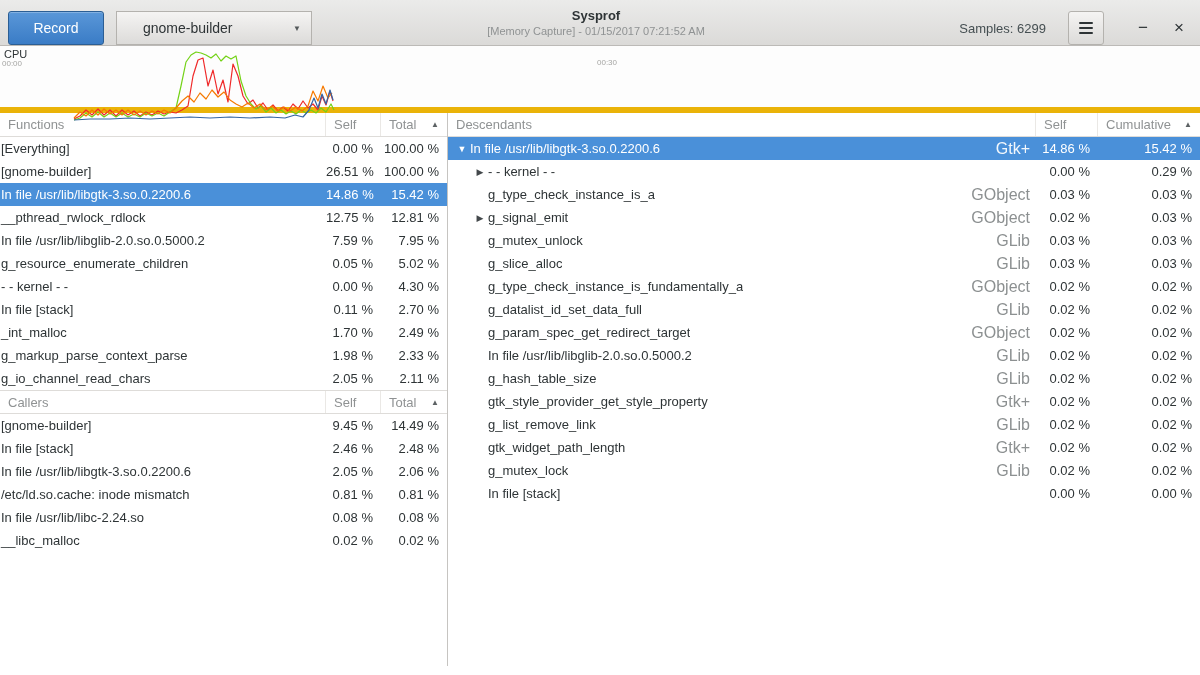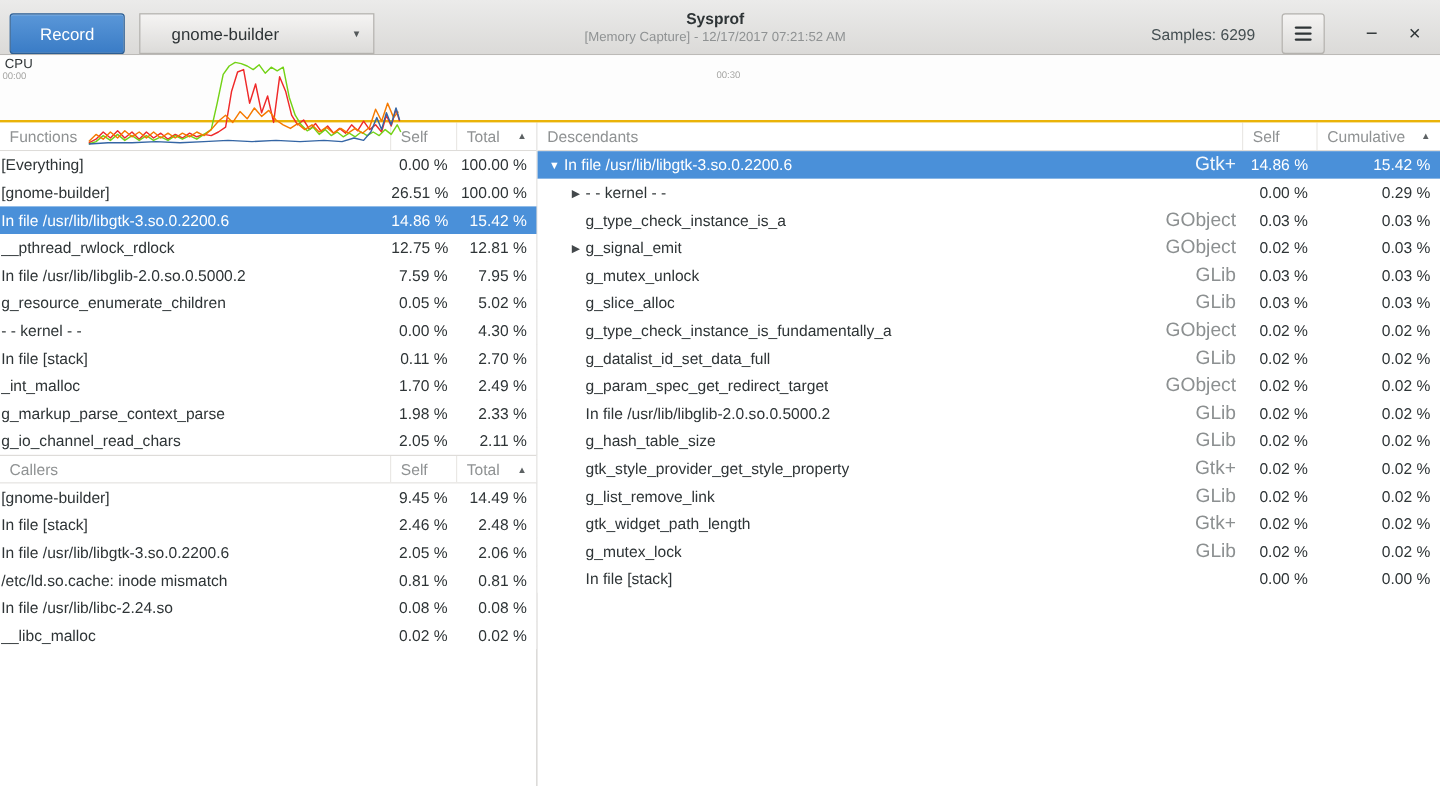--- a/index.html
+++ b/index.html
@@ -28,21 +28,21 @@
   .menu-btn { width:36px; height:34px; background:linear-gradient(#f5f4f3,#dcdbd9);
               border:1px solid #b4b2ae; border-radius:3px; display:flex; align-items:center;
               justify-content:center; margin-right:16px; }
   .hamburger { display:flex; flex-direction:column; gap:3px; }
   .hamburger i { display:block; width:14px; height:2px; background:#2e3436; border-radius:1px; }
   .win-btn { width:26px; height:26px; background:none; border:none; display:flex;
              align-items:center; justify-content:center; font-size:17px; color:#2e3436;
              font-family:inherit; margin-left:10px; }
 
   
-  .timeline { height:56px; position:relative; border-bottom:2px solid #eab308; background:#fdfdfd; }
+  .timeline { height:67px; position:relative; border-bottom:6px solid #eab308; background:#fdfdfd; }
   .graph { position:absolute; left:0; top:0; width:1200px; height:76px; }
   .cpu-label { position:absolute; left:4px; top:2px; font-size:11px; color:#2e3436; }
   .tick { position:absolute; font-size:8px; color:#a6a6a4; top:13px; }
   .tick0 { left:2px; }
   .tick1 { left:597px; top:12px; }
 
   
   .main { display:flex; height:553px; }
   .left-panel { width:448px; min-width:448px; border-right:1px solid #c6c4c1; background:#fff;
                 display:flex; flex-direction:column; }
@@ -78,21 +78,21 @@
 <body>
 
 <div class="headerbar">
   <button class="record-btn">Record</button>
   <div class="combo">
     <span>gnome-builder</span>
     <span class="arrow">▼</span>
   </div>
   <div class="title-block">
     <div class="title">Sysprof</div>
-    <div class="subtitle">[Memory Capture] - 12/17/2017 07:21:52 AM</div>
+    <div class="subtitle">[Memory Capture] - 01/15/2017 07:21:52 AM</div>
   </div>
   <div class="right-cluster">
     <span class="samples">Samples: 6299</span>
     <button class="menu-btn">
       <span class="hamburger">
           <i></i>
           <i></i>
           <i></i>
         </span>
     </button>

